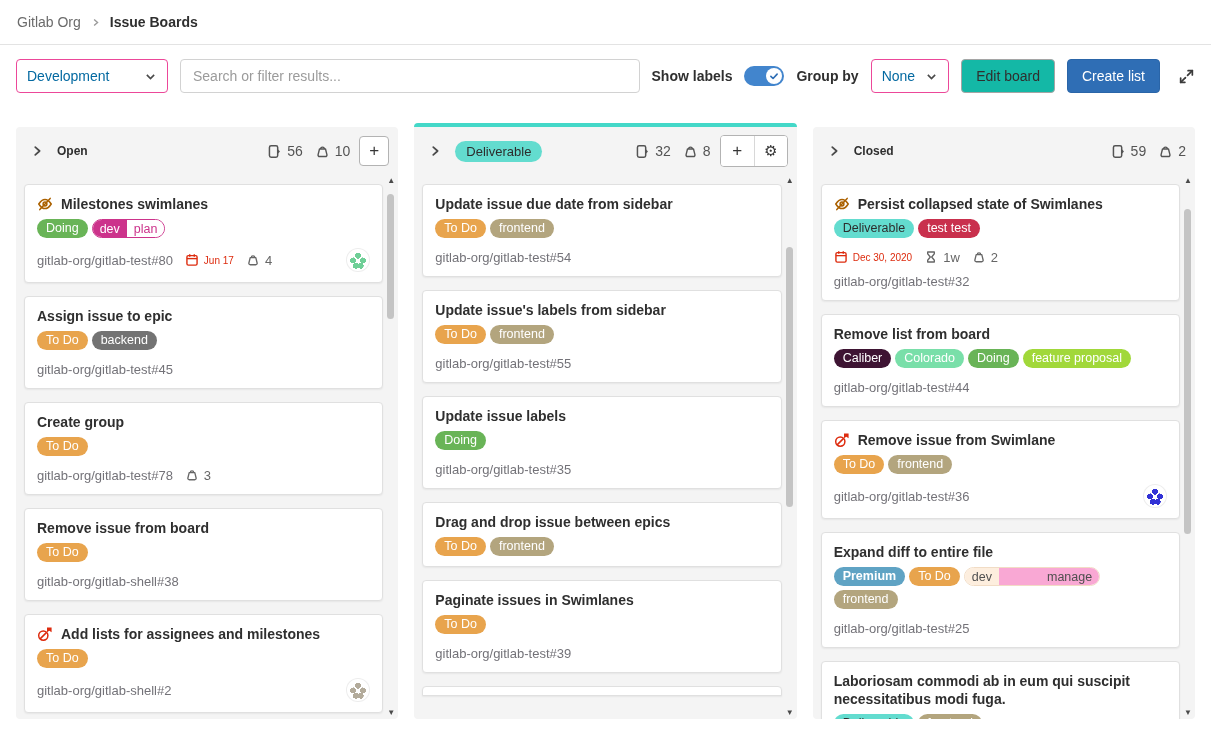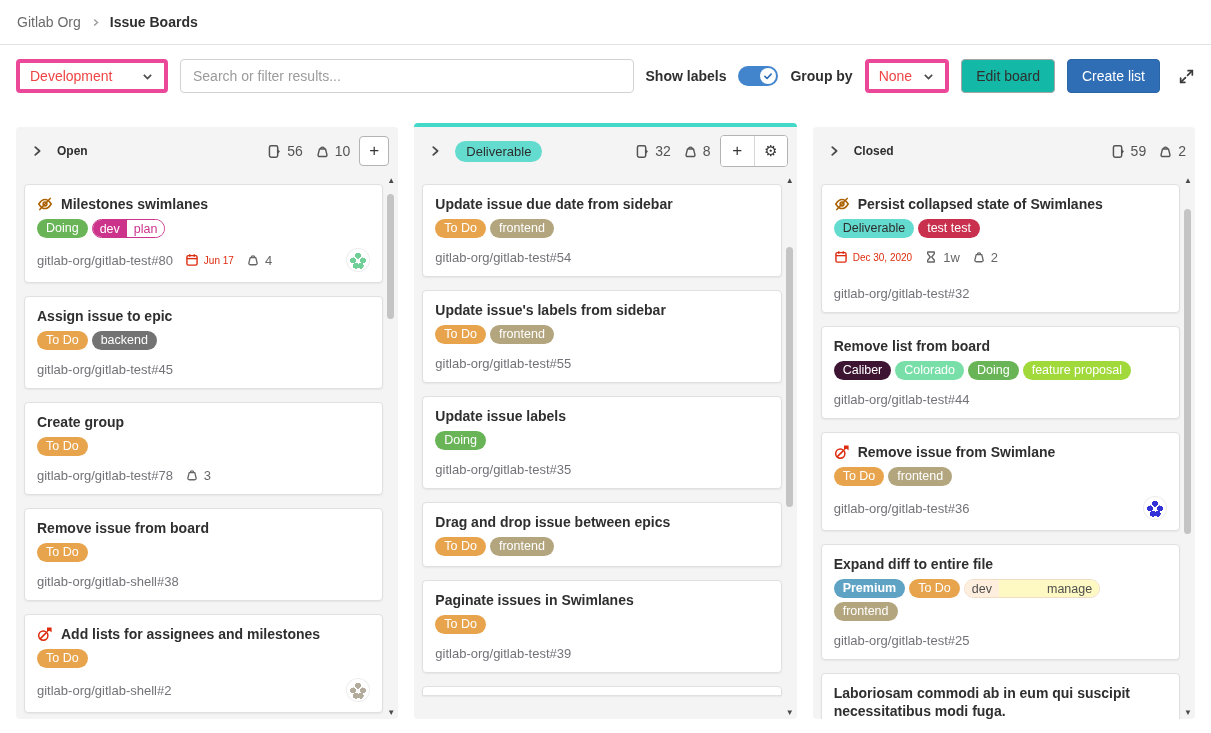--- a/index.html
+++ b/index.html
@@ -9,21 +9,21 @@
 .icn svg{width:100%;height:100%;display:block}
 
 
 .breadcrumb{height:45px;display:flex;align-items:center;gap:9px;padding:0 17px;border-bottom:1px solid #e3e3e3;font-size:14px}
 .bc-parent{color:#6b6b6b;cursor:pointer}
 .bc-sep{width:11px;height:11px;color:#9a9a9a}
 .bc-current{font-weight:700;color:#2f2f2f}
 
 
 .toolbar{display:flex;align-items:center;gap:12px;padding:14px 16px 0}
-.select{display:flex;align-items:center;justify-content:space-between;height:34px;background:#fff;border:4px solid #ec4899;border-radius:4px;padding:0 10px;font-size:14px;gap:10px;color:#ef4444;cursor:pointer;white-space:nowrap}
+.select{display:flex;align-items:center;justify-content:space-between;height:34px;background:#fff;border:1px solid #ec4899;border-radius:4px;padding:0 10px;font-size:14px;gap:10px;color:#0369a1;cursor:pointer;white-space:nowrap}
 .select .icn{width:13px;height:13px;color:#4a4a4a}
 .select.dev{width:152px}
 .search{flex:1;height:34px;border:1px solid #d2d2d2;border-radius:4px;padding:0 12px;font-size:14px;font-family:inherit;color:#333}
 .search::placeholder{color:#9b9b9b}
 .lbl{font-weight:700;font-size:14px;color:#2f2f2f;white-space:nowrap}
 .toggle{width:40px;height:20px;border-radius:10px;background:#4285cd;position:relative;display:inline-block;flex:0 0 auto;cursor:pointer}
 .knob{position:absolute;top:2px;right:2px;width:16px;height:16px;background:#fff;border-radius:50%;display:flex;align-items:center;justify-content:center}
 .knob svg{width:10px;height:10px}
 .btn{height:34px;padding:0 14px;background:#14b8a6;border:1px solid #a5a5a5;border-radius:4px;font-size:14px;font-family:inherit;color:#2f2f2f;white-space:nowrap;cursor:pointer}
 .btn.primary{background:#2f6eb5;border-color:#2a65a8;color:#fff}
@@ -49,21 +49,21 @@
 .card{background:#fff;border:1px solid #e0e0e0;border-radius:4px;padding:10px 12px;box-shadow:0 1px 2px rgba(0,0,0,.06);flex:0 0 auto;cursor:pointer}
 .card.stub{height:10px;padding:0;border-radius:4px 4px 0 0}
 .card-title{display:flex;gap:8px;font-size:14px;font-weight:700;color:#2f2f2f;line-height:18px}
 .card-title .icn{width:16px;height:16px;flex:0 0 auto;margin-top:1px}
 .conf{color:#ab6100}.block{color:#dd2b0e}
 .labels{display:flex;flex-wrap:wrap;gap:4px;margin-top:6px}
 .label{display:inline-flex;align-items:center;height:19px;padding:0 9px;border-radius:10px;font-size:12.5px;line-height:1;cursor:pointer}
 .scoped{display:inline-flex;align-items:stretch;height:19px;border-radius:10px;overflow:hidden;font-size:12.5px;border:1px solid;cursor:pointer}
 .scoped span{display:flex;align-items:center;padding:0 7px}
 .meta-row{display:flex;align-items:center;gap:12px;margin-top:10px;font-size:13px;color:#737278;min-height:18px}
-.meta-row + .meta-row{margin-top:18px}
+.meta-row + .meta-row{margin-top:6px}
 .mitem{display:flex;align-items:center;gap:5px;color:#666}
 .mitem.due{color:#dd2b0e;font-size:10px}
 .meta-row .icn{width:14px;height:14px}
 .avatar{margin-left:auto;width:24px;height:24px;border-radius:50%;flex:0 0 auto;border:1px solid rgba(0,0,0,.07)}
 .rail{position:absolute;top:50px;right:1px;bottom:2px;width:12px}
 .rail .arr{position:absolute;left:0;width:100%;text-align:center;font-size:8px;color:#4a4a4a;line-height:8px;cursor:pointer}
 .rail .up{top:0}.rail .down{bottom:0}
 .rail .thumb{position:absolute;left:2px;width:7px;background:#c4c4c4;border-radius:4px;cursor:grab}
 </style>
 </head>
@@ -478,21 +478,21 @@
         </article>
         <article class="card">
           <div class="card-title">
             <span>Expand diff to entire file</span>
           </div>
           <div class="labels">
             <span class="label" style="background: rgb(95, 163, 196); color: rgb(255, 255, 255); font-weight: bold;">Premium</span>
             <span class="label" style="background: rgb(232, 164, 77); color: rgb(255, 255, 255);">To Do</span>
             <span class="scoped" style="border-color: rgb(241, 220, 197);">
               <span style="background: rgb(253, 238, 222); color: rgb(79, 79, 79);">dev</span>
-              <span style="background: #fef9c3; color: rgb(79, 79, 79); padding-left: 48px;">manage</span>
+              <span style="background: #f9a8d4; color: rgb(79, 79, 79); padding-left: 48px;">manage</span>
             </span>
             <span class="label" style="background: rgb(179, 165, 126); color: rgb(255, 255, 255);">frontend</span>
           </div>
           <div class="meta-row">
             <span class="mitem" style="color: rgb(115, 114, 120);">gitlab-org/gitlab-test#25</span>
           </div>
         </article>
         <article class="card">
           <div class="card-title">
             <span>Laboriosam commodi ab in eum qui suscipit necessitatibus modi fuga.</span>

